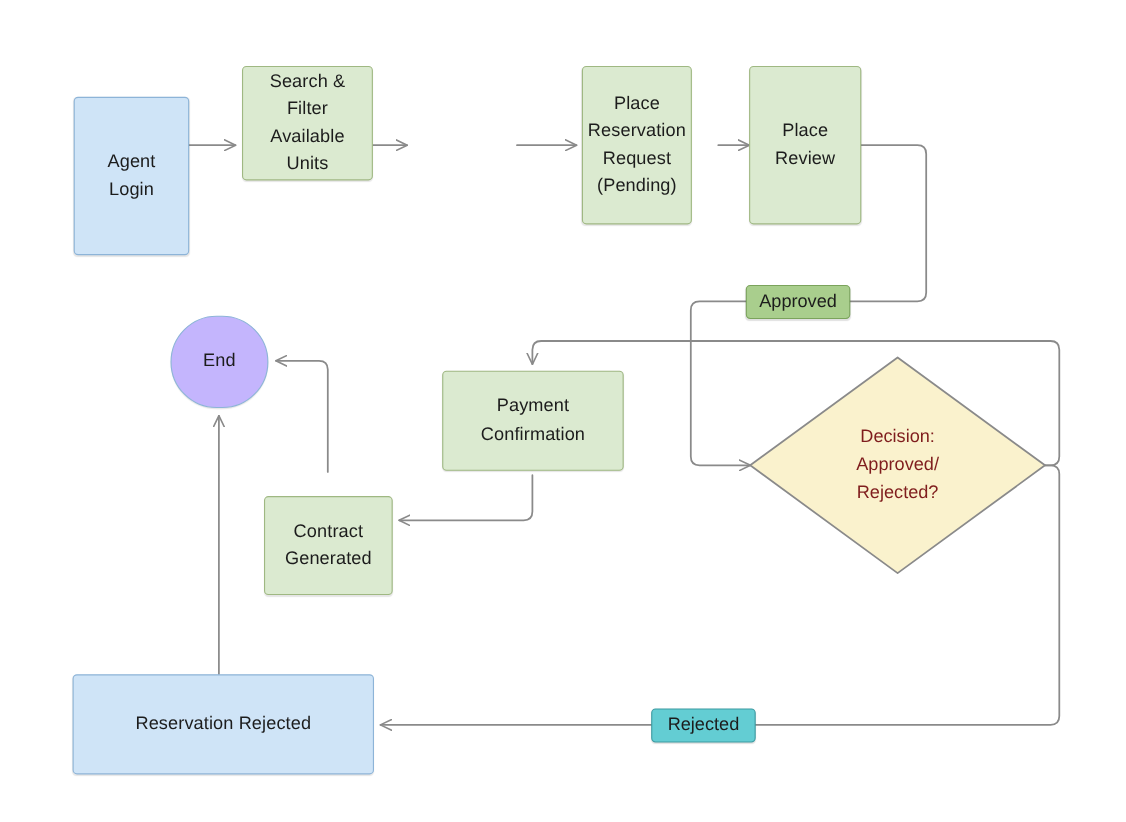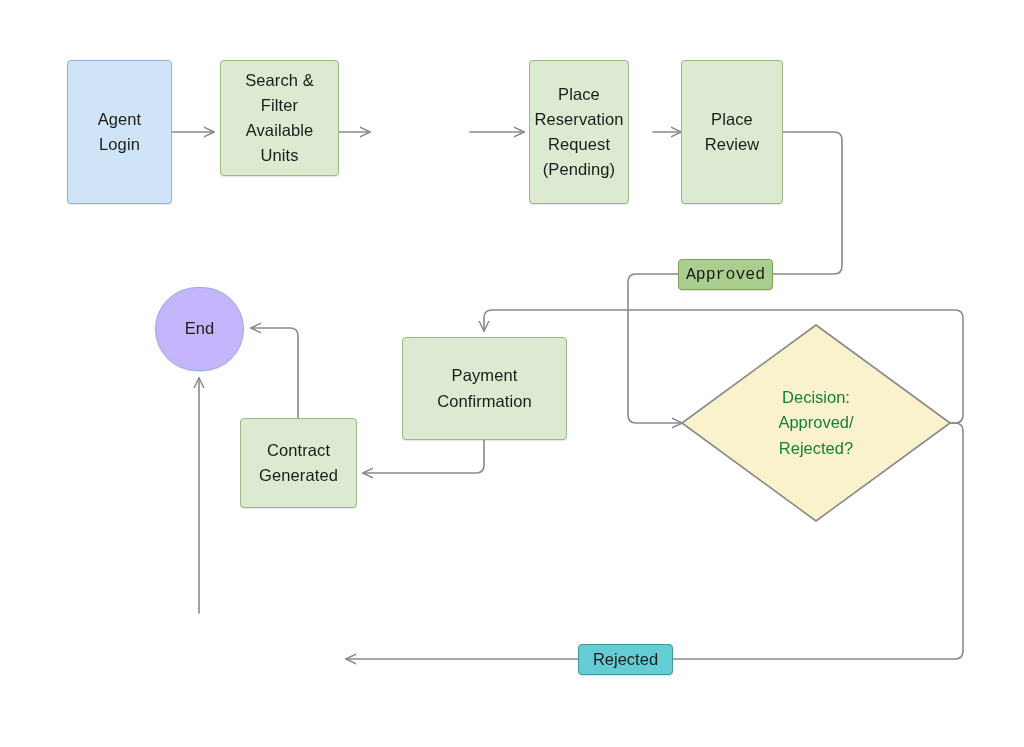--- a/index.html
+++ b/index.html
@@ -41,20 +41,21 @@
     letter-spacing: 0.1px;
   }
   .proc {
     border-radius: 4px;
     border: 1px solid;
     box-shadow: 0 1px 1px rgba(0,0,0,0.10);
   }
   .start-node {
     background: #cfe4f7;
     border-color: #8db4d8;
+    margin-top: 28px;
   }
   .green-node {
     background: #dbead0;
     border-color: #9fb882;
   }
   .blue-node {
     background: #cfe4f7;
     border-color: #8db4d8;
   }
   .end-node {
@@ -91,21 +92,21 @@
     left: 0;
     top: 0;
     width: 100%;
     height: 100%;
     display: flex;
     align-items: center;
     justify-content: center;
     text-align: center;
     font-size: 16.5px;
     line-height: 1.55;
-    color: #15803d;
+    color: #7f1d1d;
     white-space: pre-line;
     pointer-events: none;
   }
 </style>
 </head>
 <body>
 
 <div id="canvas">
 
   <svg id="edges" viewBox="0 0 1024 747" xmlns="http://www.w3.org/2000/svg">
@@ -143,62 +144,65 @@
     <g>
       <polygon points="816,325 950,423 816,521 682,423" fill="#faf2cd" stroke="#8a8a8a" stroke-width="1.6" stroke-linejoin="round"></polygon>
     </g>
   </svg>
 
   <div class="node proc start-node" style="left:67px; top:60px; width:105px; height:144px;">
     <span>Agent
 Login</span>
   </div>
 
-  <div class="node proc green-node" style="left:220px; top:60px; width:119px; height:116px;">
+  <div class="node proc green-node" style="left:220px; top:60px; width:119px; height:104px;">
     <span>Search &amp;
 Filter
 Available
 Units</span>
   </div>
 
 
   <div class="node proc green-node" style="left:529px; top:60px; width:100px; height:144px;">
     <span>Place
 Reservation
 Request
 (Pending)</span>
   </div>
 
   <div class="node proc green-node" style="left:681px; top:60px; width:102px; height:144px;">
     <span>Place
 Review</span>
   </div>
 
-  <div class="label-chip chip-approved" style="left:678px; top:259px; width:95px; height:31px;font-family:Liberation Mono, monospace;">
+  <div class="label-chip chip-approved" style="left:678px; top:259px; width:95px; height:31px;">
     <span>Approved</span>
   </div>
 
   <div class="diamond-wrap" style="left:682px; top:325px; width:268px; height:196px;">
     <div class="diamond-text">Decision:
 Approved/
 Rejected?</div>
   </div>
 
-  <div class="node proc green-node" style="left:402px; top:337px; width:165px; height:103px;">
+  <div class="node proc green-node" style="left:402px; top:337px; width:165px; height:91px;">
     <span>Payment
 Confirmation</span>
   </div>
 
-  <div class="node proc green-node" style="left:240px; top:418px; width:117px; height:90px;">
+  <div class="node proc green-node" style="left:240px; top:451px; width:117px; height:90px;">
     <span>Contract
 Generated</span>
   </div>
 
   <div class="node end-node" style="left:155px; top:287px; width:89px; height:84px;">
     <span>End</span>
   </div>
 
-  <div class="label-chip chip-rejected" style="left:578px; top:644px; width:95px; height:31px;">
+  <div class="label-chip chip-rejected" style="left:592px; top:644px; width:95px; height:31px;">
     <span>Rejected</span>
   </div>
 
+  <div class="node proc blue-node" style="left:66px; top:613px; width:274px; height:91px;">
+    <span>Reservation Rejected</span>
+  </div>
 
 </div>
 
 </body></html>

